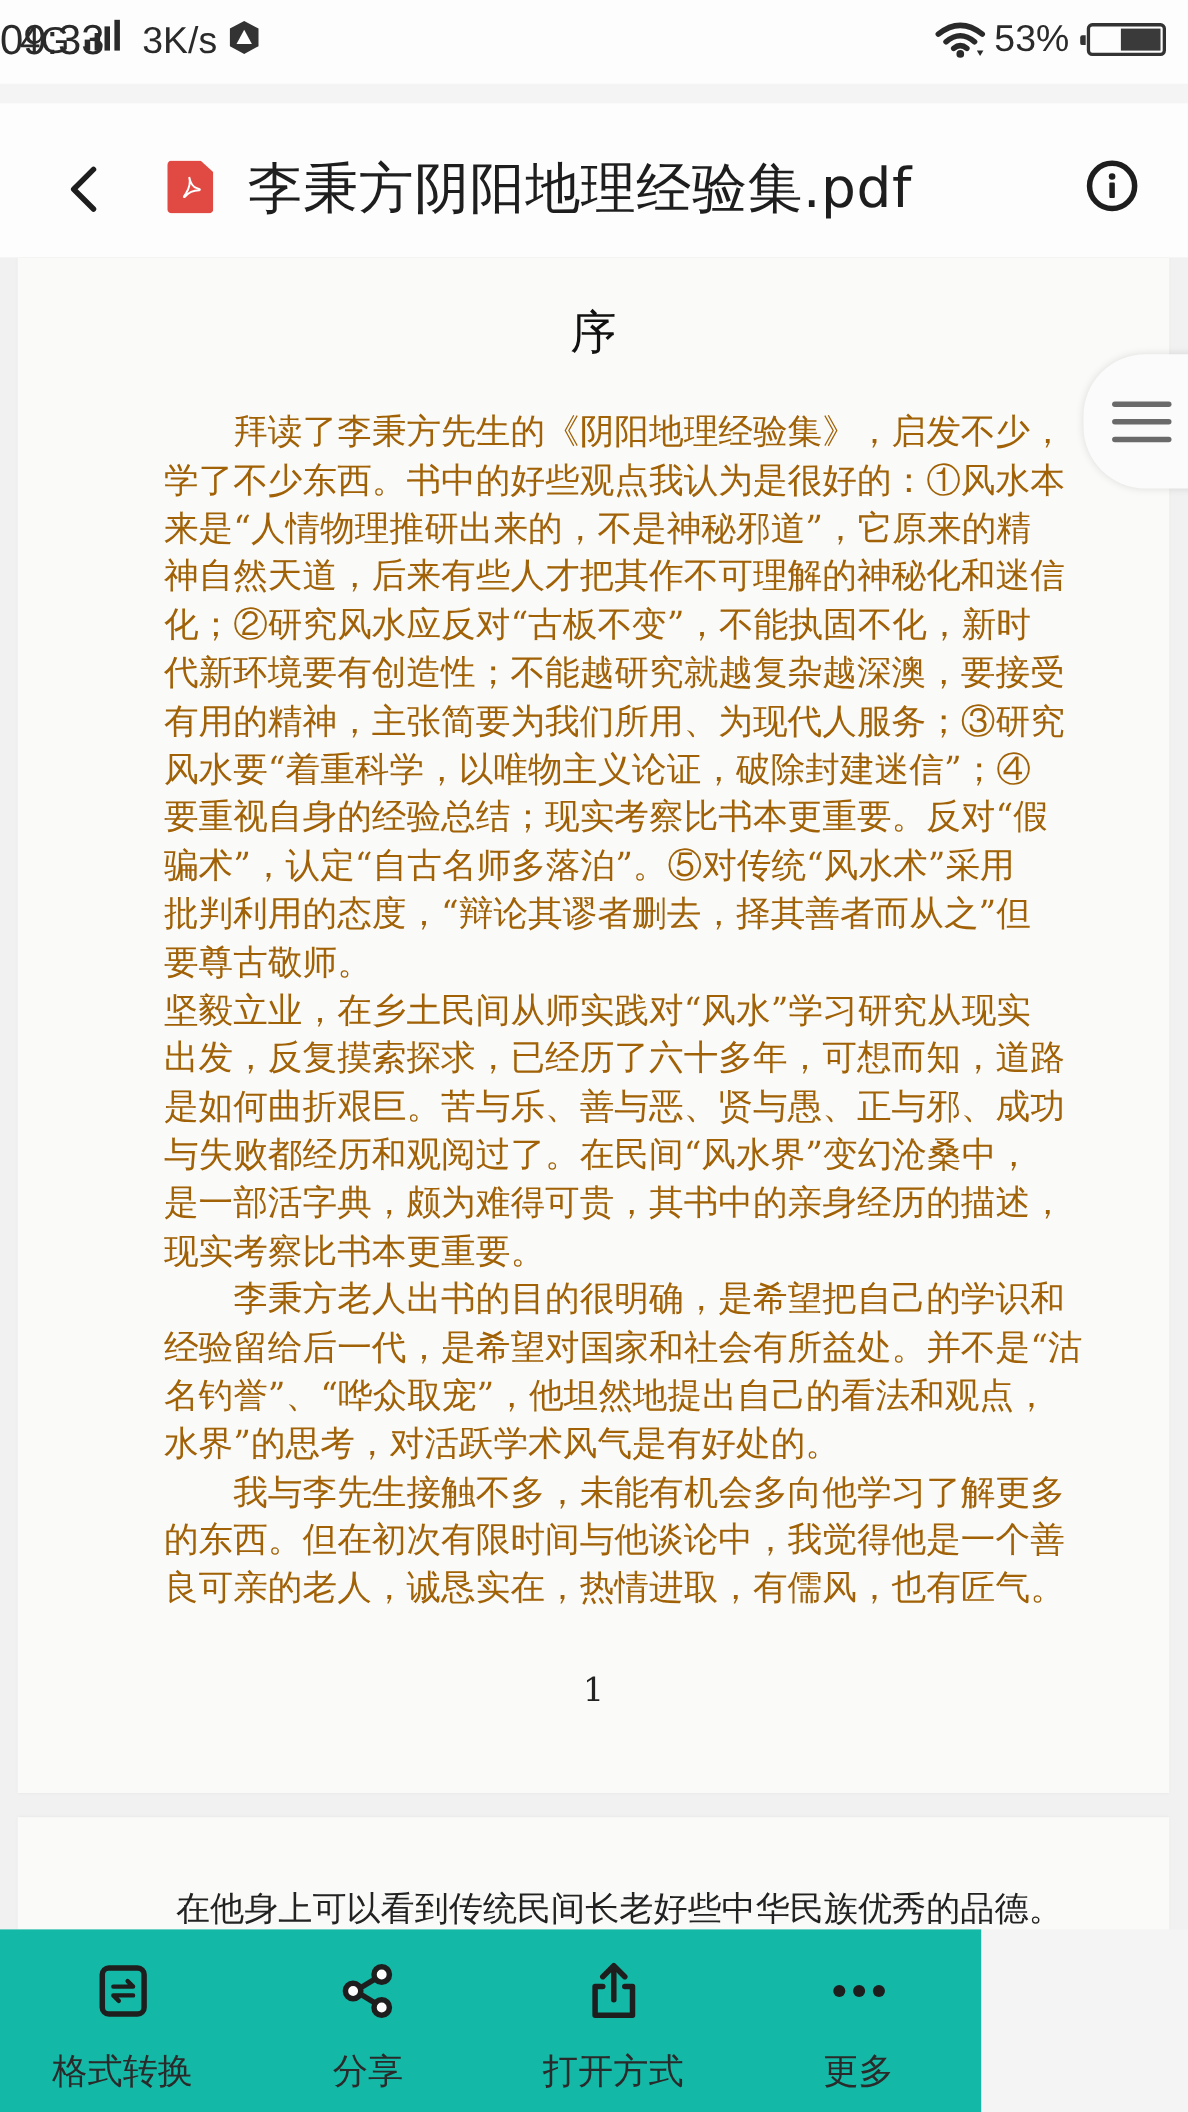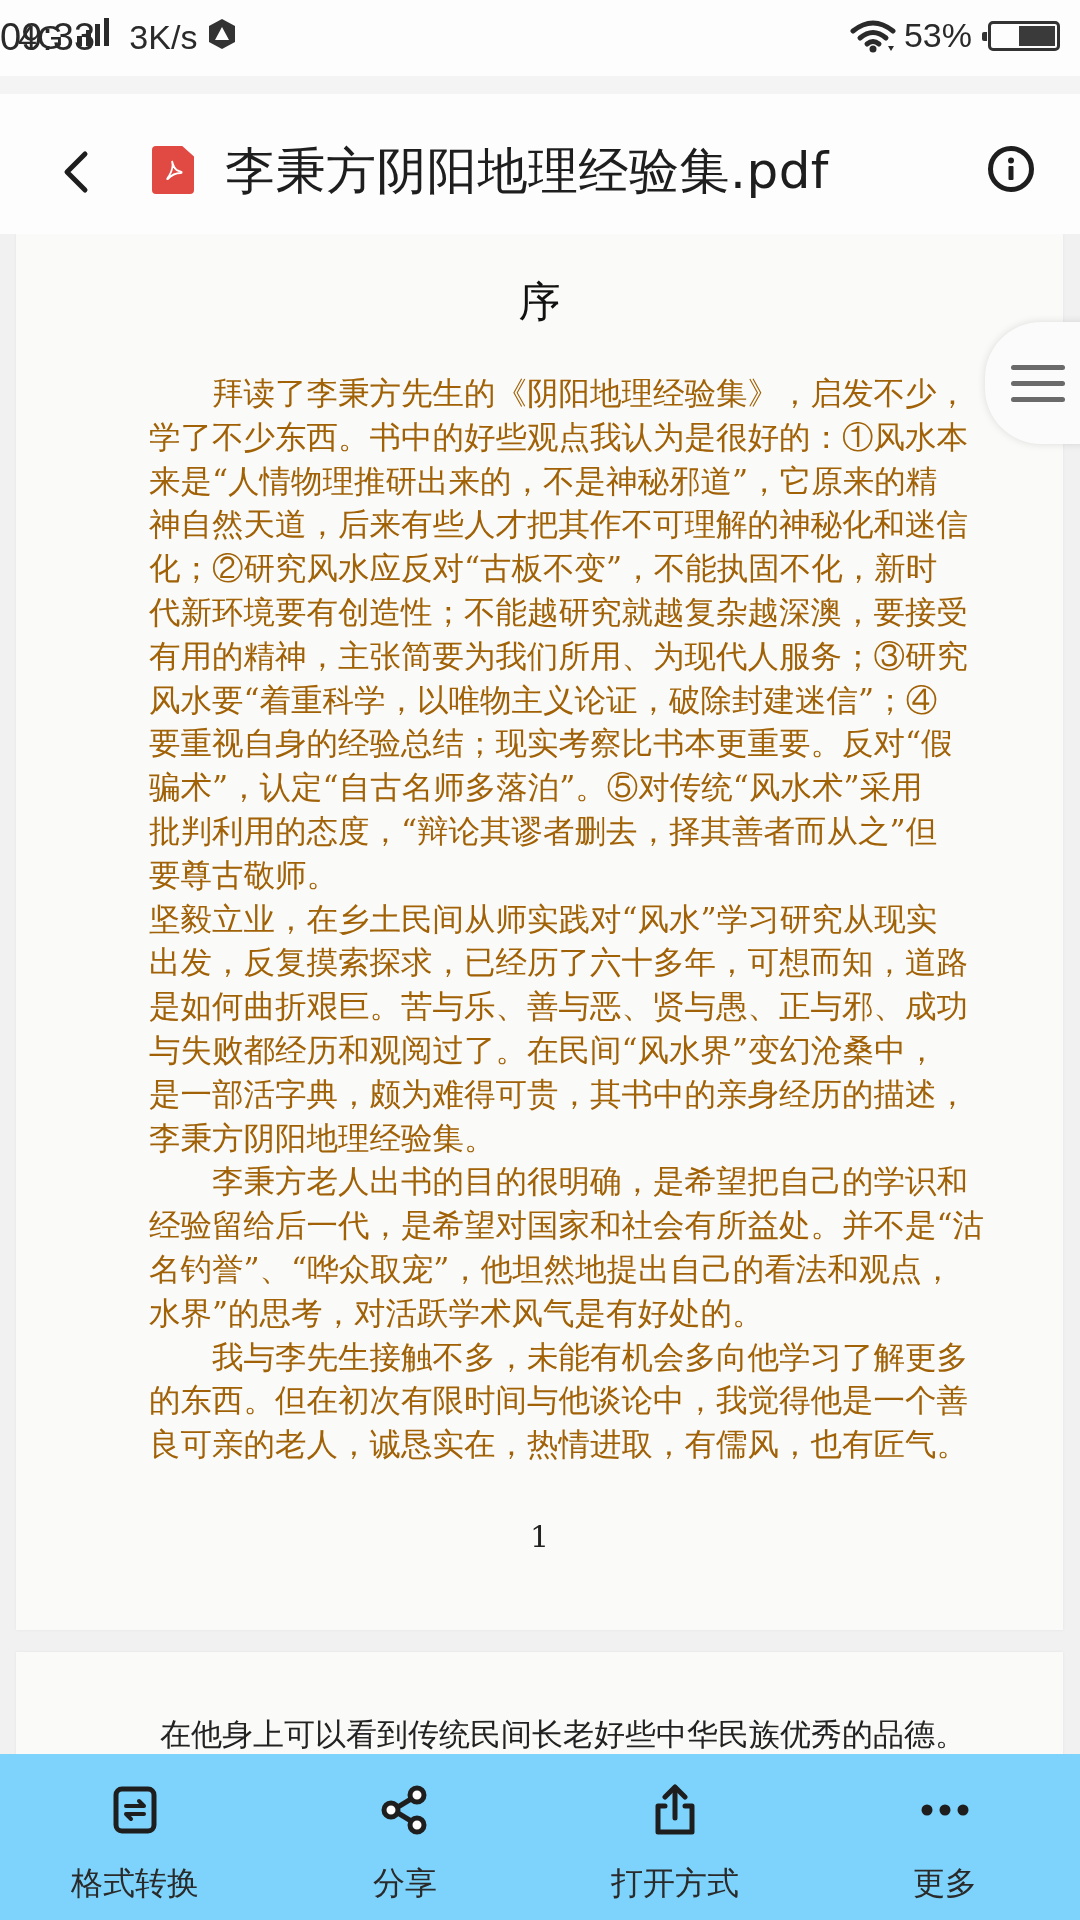--- a/index.html
+++ b/index.html
@@ -80,22 +80,22 @@
     .outline-handle {
       position: absolute; left: 985px; top: 322px; width: 110px; height: 122px;
       background: #fbfbfb; border-radius: 56px 0 0 56px;
       box-shadow: 0 0 8px rgba(0,0,0,0.12);
       display: flex; flex-direction: column; justify-content: center; gap: 11px; padding-left: 26px;
     }
     .outline-handle i { display: block; width: 54px; height: 5px; border-radius: 3px; background: #6a6a6a; }
 
     
     .bottom-bar {
-      position: absolute; left: 0; top: 1754px; width: 1080px; height: 166px;
-      background: #7dd3fc; display: flex; justify-content: flex-end;
+      position: absolute; left: 0; top: 1754px; width: 892px; height: 166px;
+      background: #14b8a6; display: flex; justify-content: flex-end;
     }
     .tool {
       flex: 1; display: flex; flex-direction: column; align-items: center;
       padding-top: 26px;
     }
     .tool .ico { width: 60px; height: 60px; display: flex; align-items: center; justify-content: center; }
     .tool .lbl { margin-top: 22px; font-size: 32px; color: #2a2a2a; font-family: "DejaVu Sans", sans-serif; }
   </style>
 </head>
 <body>
@@ -168,21 +168,21 @@
         <p class="line">风水要“着重科学，以唯物主义论证，破除封建迷信”；④</p>
         <p class="line">要重视自身的经验总结；现实考察比书本更重要。反对“假</p>
         <p class="line">骗术”，认定“自古名师多落泊”。⑤对传统“风水术”采用</p>
         <p class="line">批判利用的态度，“辩论其谬者删去，择其善者而从之”但</p>
         <p class="line">要尊古敬师。</p>
         <p class="line">坚毅立业，在乡土民间从师实践对“风水”学习研究从现实</p>
         <p class="line">出发，反复摸索探求，已经历了六十多年，可想而知，道路</p>
         <p class="line">是如何曲折艰巨。苦与乐、善与恶、贤与愚、正与邪、成功</p>
         <p class="line">与失败都经历和观阅过了。在民间“风水界”变幻沧桑中，</p>
         <p class="line">是一部活字典，颇为难得可贵，其书中的亲身经历的描述，</p>
-        <p class="line">李秉方阴阳地理经验集。</p>
+        <p class="line">现实考察比书本更重要。</p>
         <p class="line" style="padding-left:2em">李秉方老人出书的目的很明确，是希望把自己的学识和</p>
         <p class="line">经验留给后一代，是希望对国家和社会有所益处。并不是“沽</p>
         <p class="line">名钓誉”、“哗众取宠”，他坦然地提出自己的看法和观点，</p>
         <p class="line">水界”的思考，对活跃学术风气是有好处的。</p>
         <p class="line" style="padding-left:2em">我与李先生接触不多，未能有机会多向他学习了解更多</p>
         <p class="line">的东西。但在初次有限时间与他谈论中，我觉得他是一个善</p>
         <p class="line">良可亲的老人，诚恳实在，热情进取，有儒风，也有匠气。</p>
       </div>
       <div class="page-number">1</div>
     </div>

